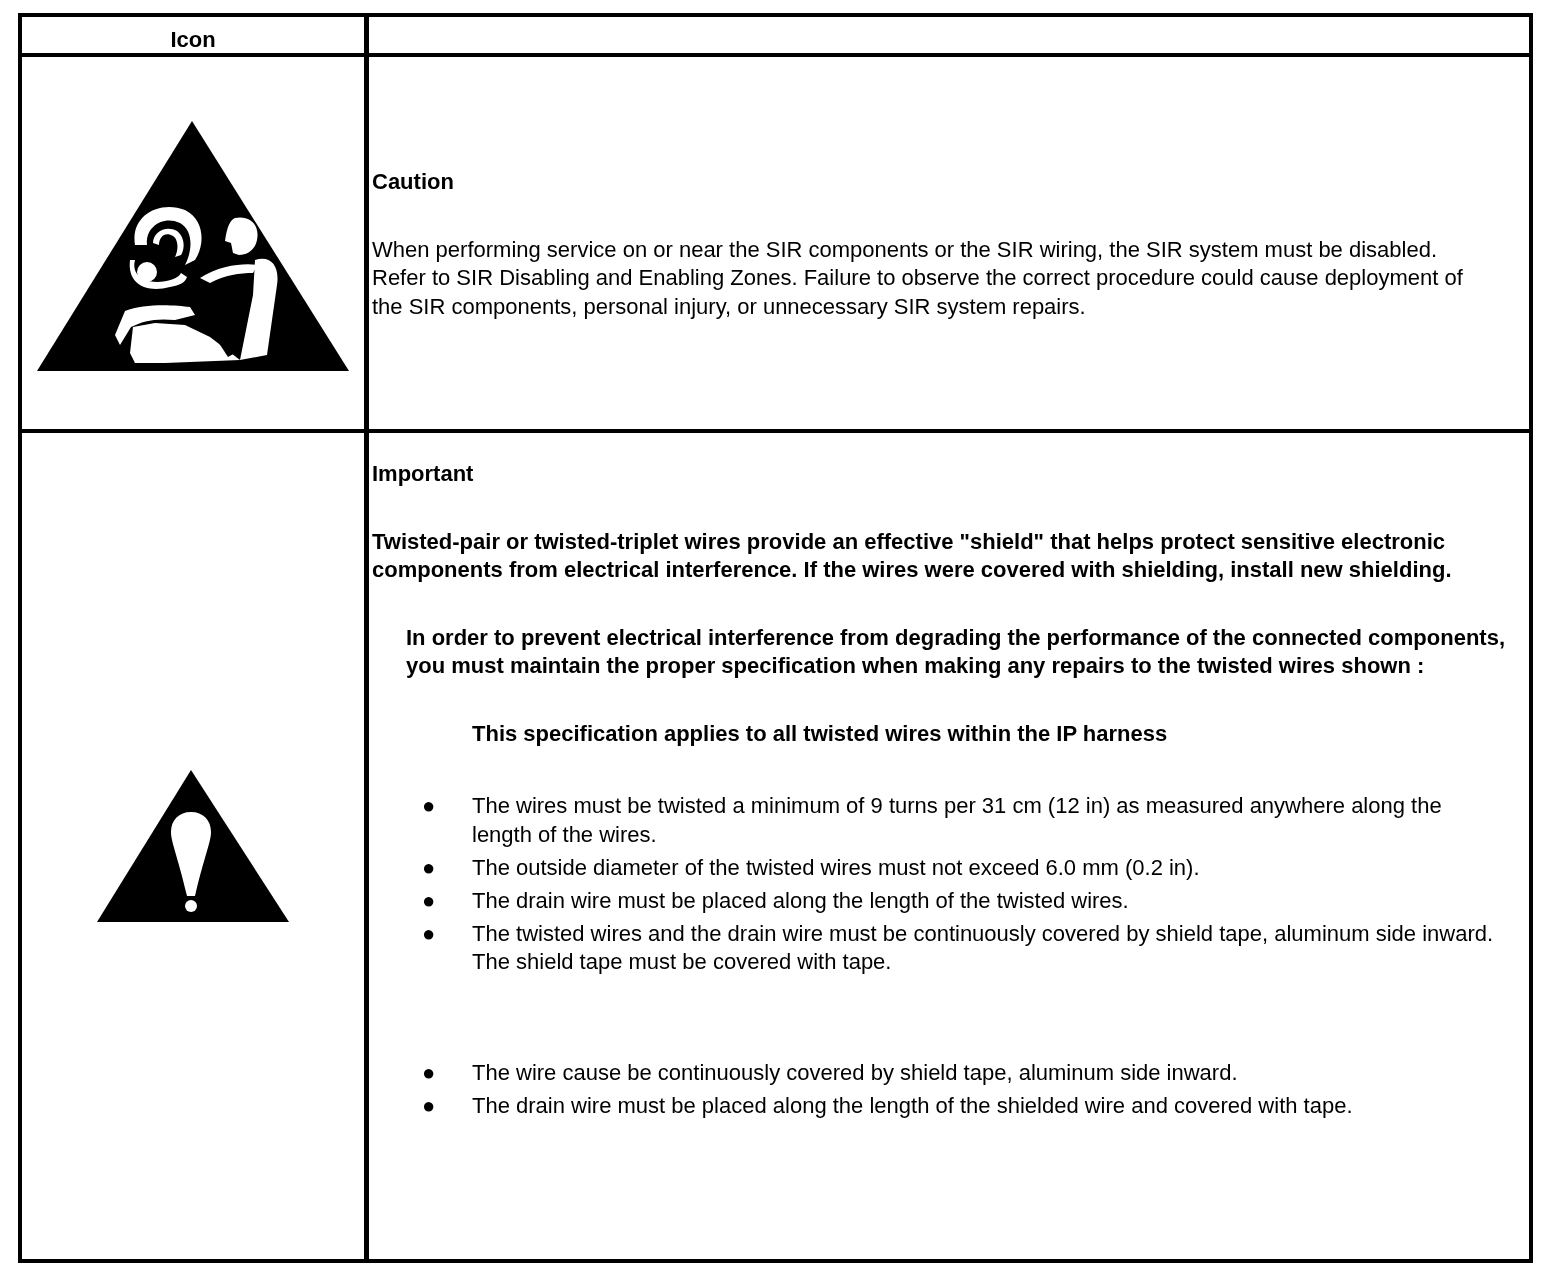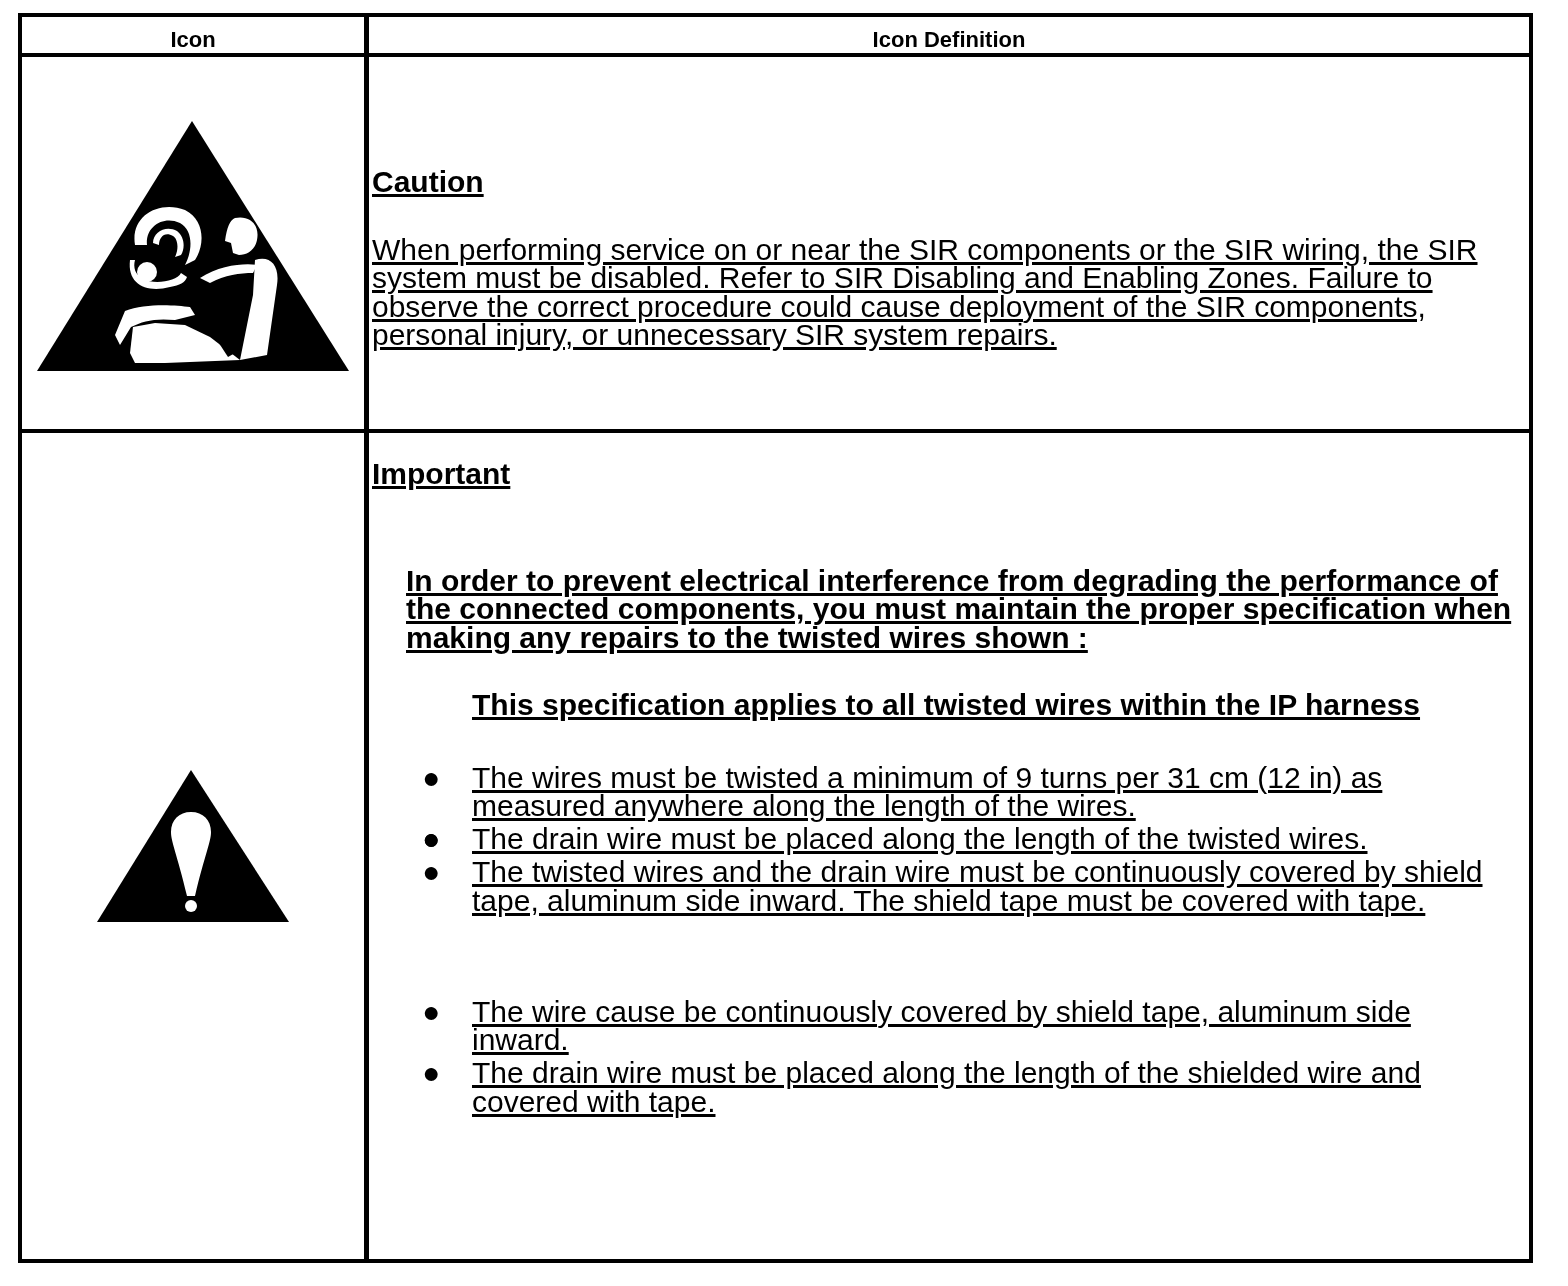--- a/index.html
+++ b/index.html
@@ -63,23 +63,22 @@
       align-items: center;
       justify-content: center;
     }
     .icon-cell.r1 { top: 40px; height: 372px; }
     .icon-cell.r2 { top: 416px; height: 826px; }
 
     .def-cell {
       position: absolute;
       left: 350px;
       width: 1155px;
-      font-size: 30px;
+      font-size: 22px;
       line-height: 28.5px;
-      text-decoration: underline;
     }
     .def-cell.r1 { top: 40px; height: 372px; }
     .def-cell.r2 { top: 439px; height: 826px; }
 
     .title { font-weight: bold; }
     .p { margin: 0; }
     .bold { font-weight: bold; }
 
     .ul {
       list-style: none;
@@ -105,21 +104,20 @@
   </style>
 </head>
 <body>
 
 <div class="tbl">
   <div class="vline"></div>
   <div class="hline h1"></div>
   <div class="hline h2"></div>
 
   <div class="head-cell head-icon">Icon</div>
-  <div class="head-cell head-def">Icon Definition</div>
 
   <div class="icon-cell r1">
     <svg width="316" height="256" viewBox="0 0 316 256">
       <polygon points="157,6 2,256 314,256" fill="#000"></polygon>
 
       <path d="M100,130 C 95,100 125,85 150,95 C 170,105 170,130 160,145 L 150,150 C 158,135 158,115 145,108 C 128,100 110,112 112,130 Z" fill="#fff"></path>
       <path d="M118,128 C 118,116 132,110 142,116 C 150,122 150,134 146,140 L 140,142 C 144,134 143,124 138,121 C 130,116 124,122 124,130 Z" fill="#fff"></path>
       <circle cx="112" cy="157" r="10" fill="#fff"></circle>
       <path d="M95,145 C 92,170 112,178 135,172 C 145,170 150,168 152,162 L 146,158 C 142,166 120,170 108,164 C 100,160 98,152 100,145 Z" fill="#fff"></path>
 
@@ -146,33 +144,35 @@
     <svg width="196" height="156" viewBox="0 0 196 156">
       <polygon points="96,2 2,154 194,154" fill="#000"></polygon>
       <path d="M96,44 C 108,44 116,52 116,64 C 116,74 110,86 100,128 L 92,128 C 82,86 76,74 76,64 C 76,52 84,44 96,44 Z" fill="#fff"></path>
       <circle cx="96" cy="138" r="6" fill="#fff"></circle>
     </svg>
   </div>
   <div class="def-cell r2">
     <div style="height:4px;"></div>
     <p class="p title">Important</p>
     <div style="height:39px;"></div>
+    <p class="p bold" style="padding-right:40px;">Twisted-pair or twisted-triplet wires provide an effective "shield" that helps protect sensitive electronic components from electrical interference. If the wires were covered with shielding, install new shielding.</p>
     <div style="height:39px;"></div>
     <p class="p bold" style="padding-right:6px;margin-left:34px;">In order to prevent electrical interference from degrading the performance of the connected components, you must maintain the proper specification when making any repairs to the twisted wires shown :</p>
     <div style="height:39px;"></div>
 
     <div class="spec-head">This specification applies to all twisted wires within the IP harness</div>
     <div style="height:44px;"></div>
     <ul class="ul">
       <li>
         <span class="bullet">●</span>
         <span>The wires must be twisted a minimum of 9 turns per 31 cm (12 in) as measured anywhere along the length of the wires.</span>
       </li>
       <li>
         <span class="bullet">●</span>
+        <span>The outside diameter of the twisted wires must not exceed 6.0 mm (0.2 in).</span>
       </li>
       <li>
         <span class="bullet">●</span>
         <span>The drain wire must be placed along the length of the twisted wires.</span>
       </li>
       <li>
         <span class="bullet">●</span>
         <span>The twisted wires and the drain wire must be continuously covered by shield tape, aluminum side inward. The shield tape must be covered with tape.</span>
       </li>
     </ul>

